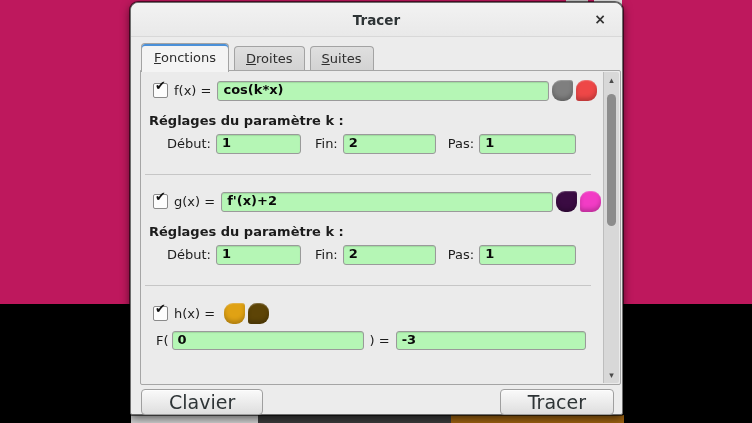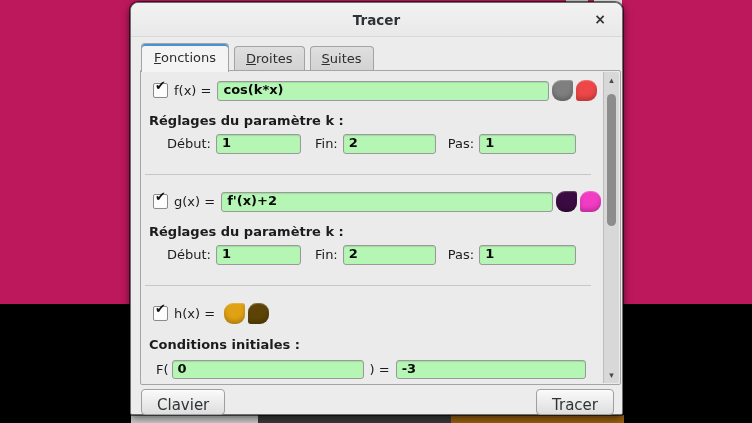--- a/index.html
+++ b/index.html
@@ -82,22 +82,22 @@
   .mt17 { margin-top:17px; }
 
   .cond-row { margin-top:6px; display:flex; align-items:center; padding-left:15px;
     height:20px; font-size:13px; color:#1c1c1c; }
   .cond-row .lbl { white-space:nowrap; }
   .entry.arg { width:192px; margin-left:3px; height:19px; }
   .entry.val { width:190px; height:19px; }
   .cond-row .eq { margin:0 6px 0 6px; }
 
   
-  .btn { position:absolute; top:386px; height:26px; display:flex; align-items:flex-end;
-    padding:0 15px; font-size:15px; color:#2e3436;
+  .btn { position:absolute; top:386px; height:26px; display:flex; align-items:center;
+    padding:0 27px; font-size:19px; color:#2e3436;
     background:linear-gradient(#fafafa,#dedede); border:1px solid #9f9f9f; border-radius:4px;
     box-shadow:0 1px 0 rgba(255,255,255,.6) inset; }
   .btn.clavier { left:10px; }
   .btn.tracer { right:8px; }
 </style>
 </head>
 <body>
 
 <div class="stage">
 
@@ -197,21 +197,20 @@
 
         <div class="fn-row mt17">
           <div class="checkbox">
             <span class="check">✔</span>
           </div>
           <span class="fn-label">h(x) =</span>
           <div class="swatch a" style="background-color: rgb(224, 162, 20);"></div>
           <div class="swatch b" style="background-color: rgb(93, 68, 6);"></div>
         </div>
 
-        <div class="section-heading" style="margin-top:13px">Conditions initiales :</div>
 
         <div class="cond-row">
           <span class="lbl">F(</span>
           <div class="entry arg">
             <span>0</span>
           </div>
           <span class="lbl eq">) =</span>
           <div class="entry val">
             <span>-3</span>
           </div>

